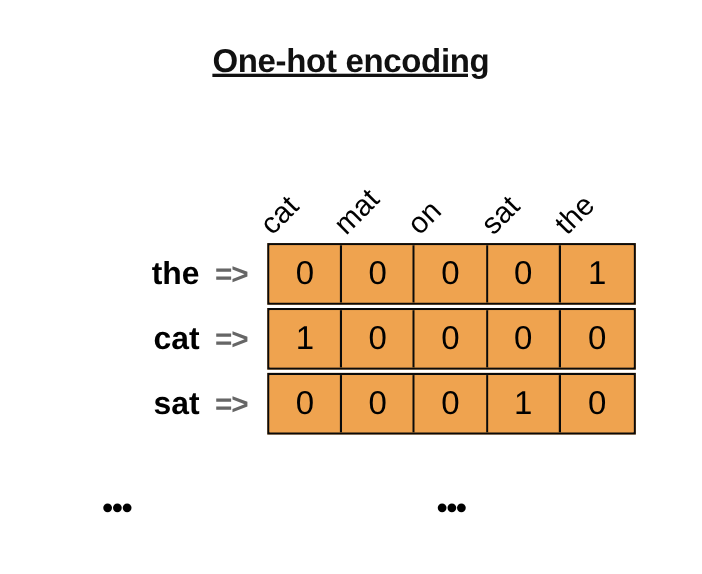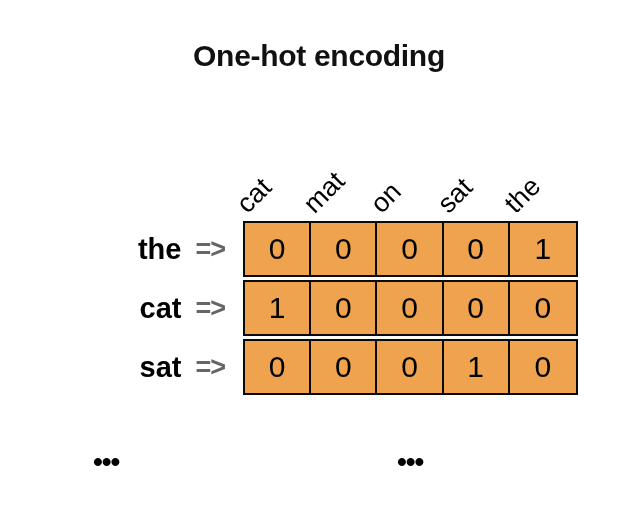--- a/index.html
+++ b/index.html
@@ -21,20 +21,21 @@
     position: absolute;
     left: 0;
     top: 36px;
     width: 638px;
     text-align: center;
     font-size: 30px;
     font-weight: bold;
     letter-spacing: -0.3px;
     color: #111111;
     line-height: 40px;
+    text-decoration: underline;
   }
 
   
   #column-headers {
     position: absolute;
     left: 243px;
     top: 118px;
     width: 335px;
     height: 100px;
   }

